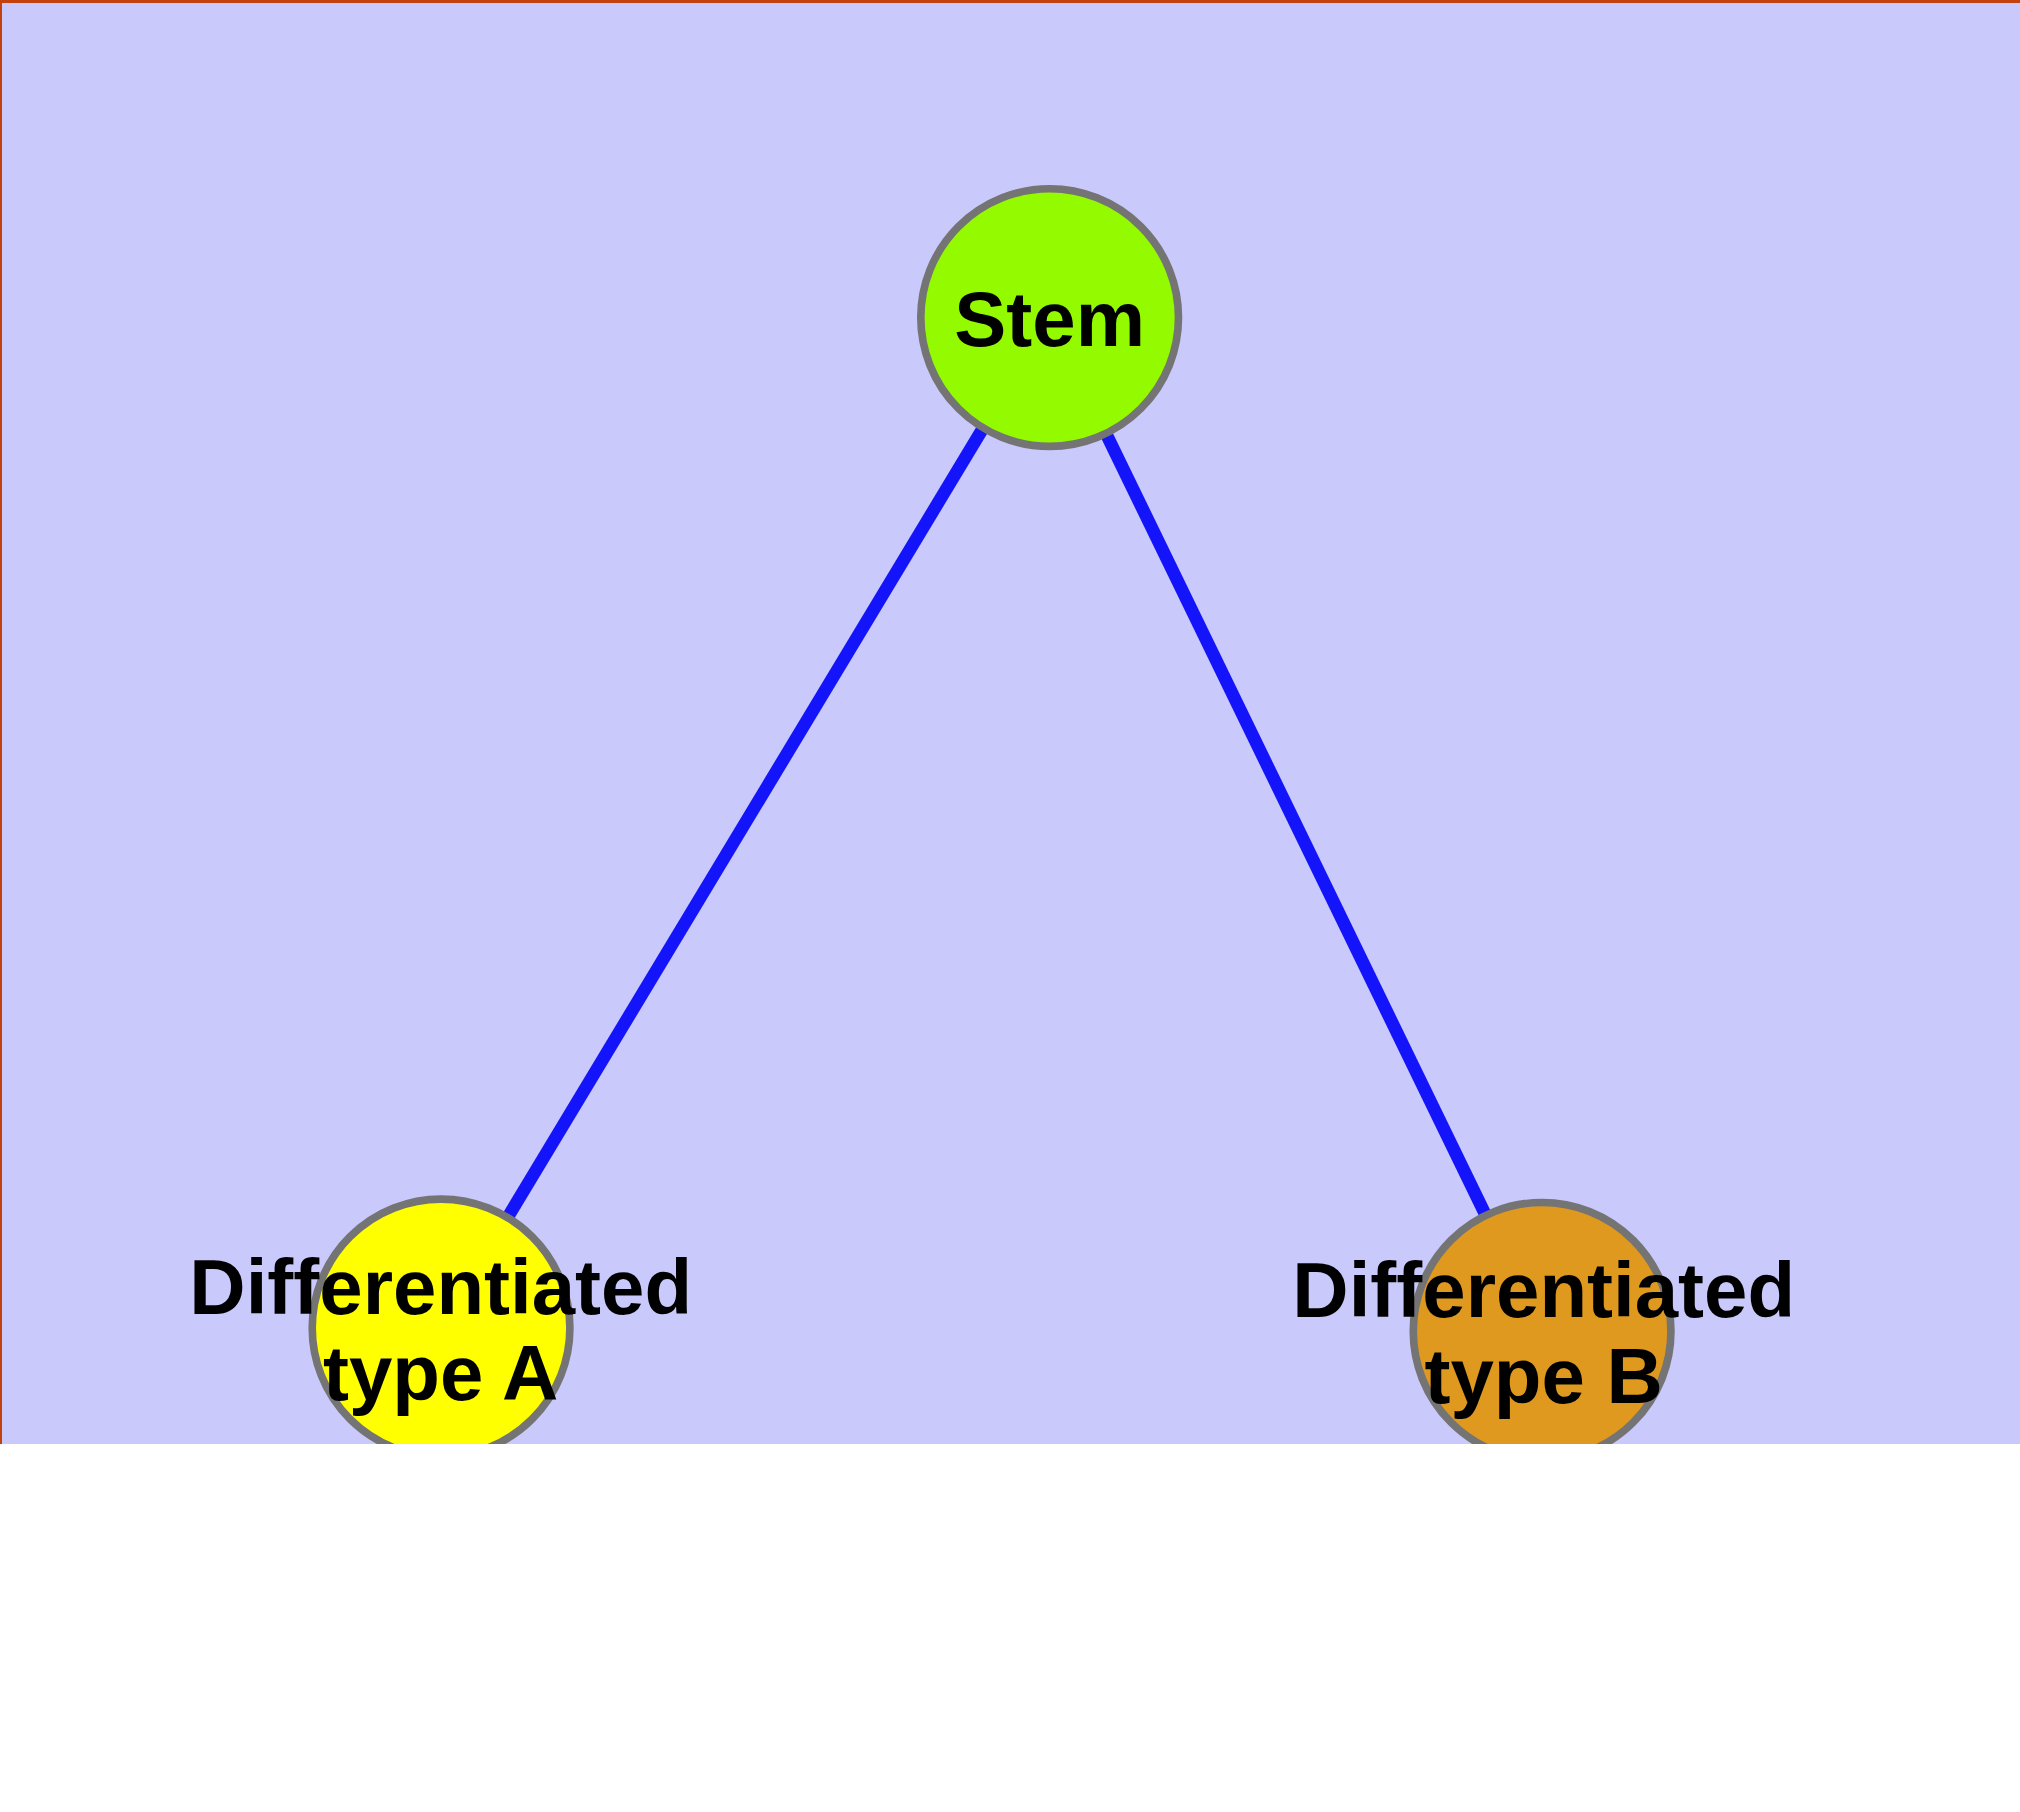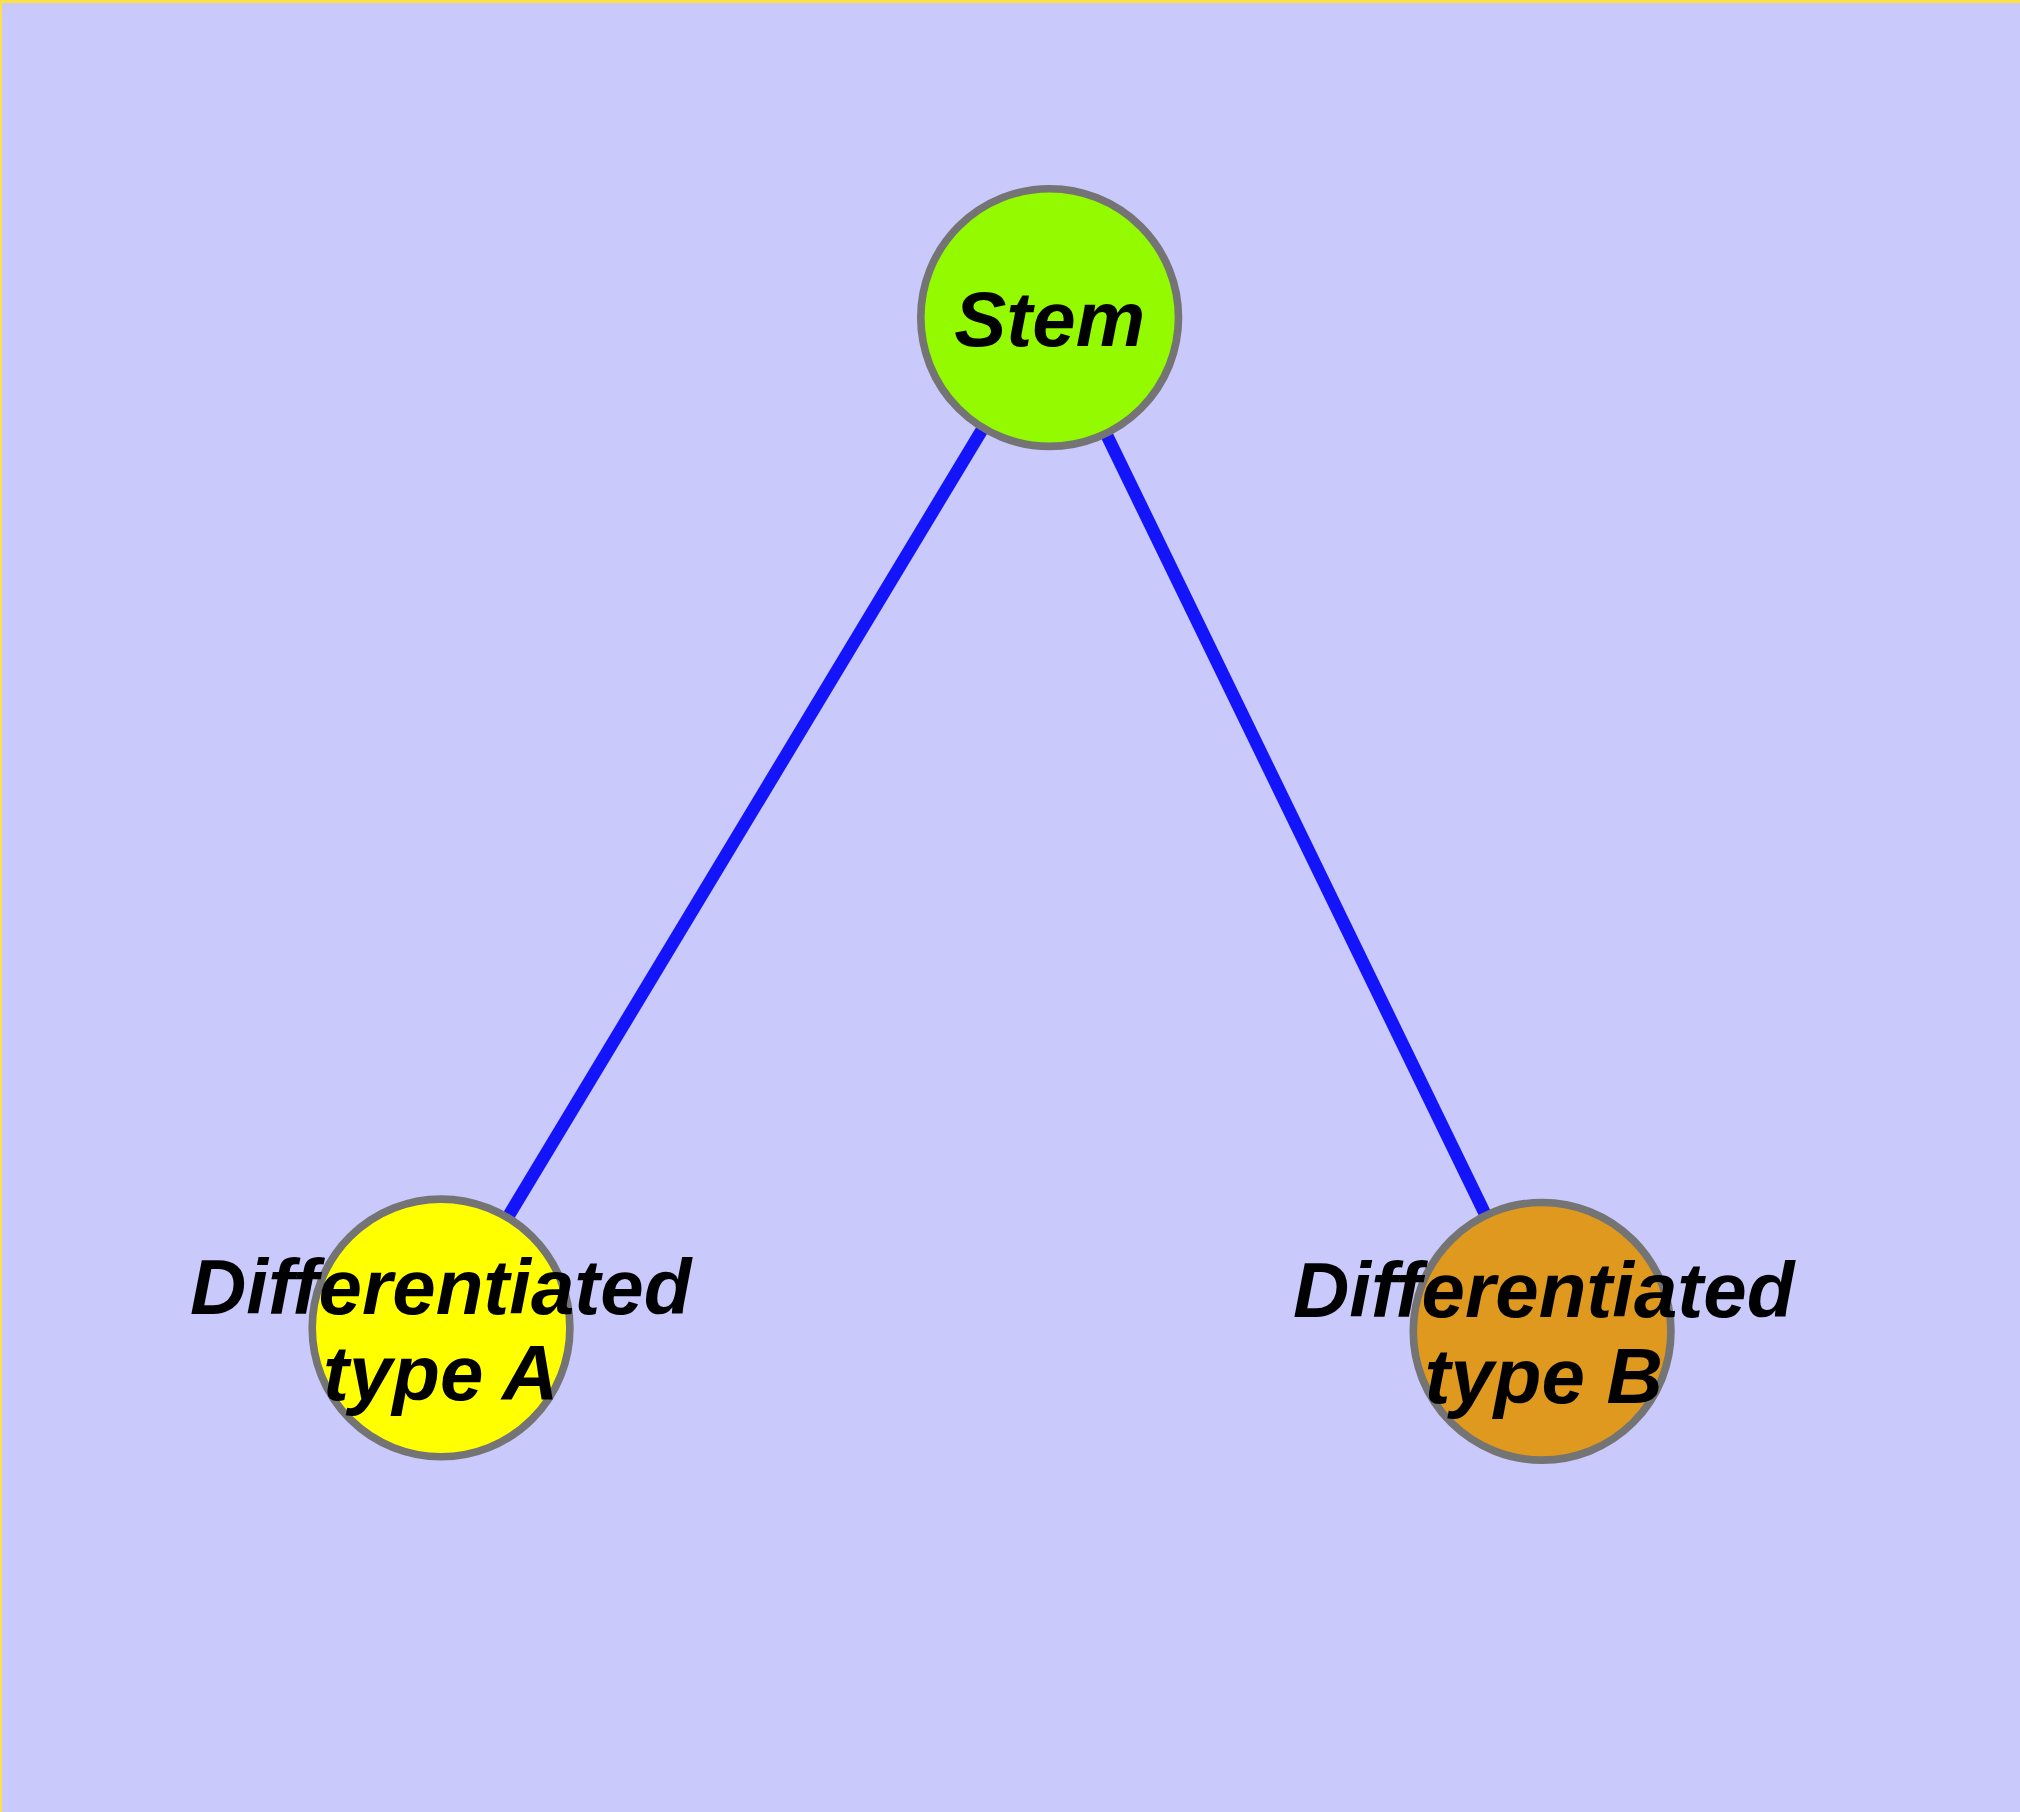--- a/index.html
+++ b/index.html
@@ -3,25 +3,24 @@
 <meta charset="utf-8">
 <style>
   html, body {
     margin: 0;
     padding: 0;
     background: #ffffff;
   }
   .screen {
     position: relative;
     width: 2021px;
-    height: 1812px;
-    background: #fde047;
+    height: 1444px;
+    background: #c2410c;
     overflow: hidden;
     font-family: "Liberation Sans", sans-serif;
-    font-style: italic;
   }
   .canvas {
     position: absolute;
     left: 1.7px;
     top: 3.4px;
     width: 2019px;
     height: 1809px;
     background: #C9C9FB;
   }
   .graph-svg {

